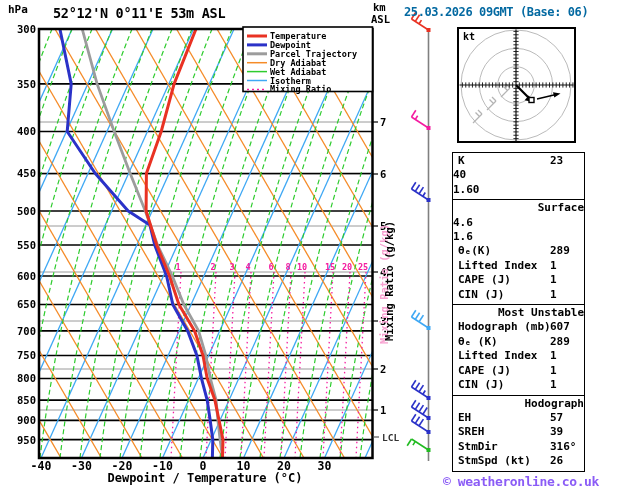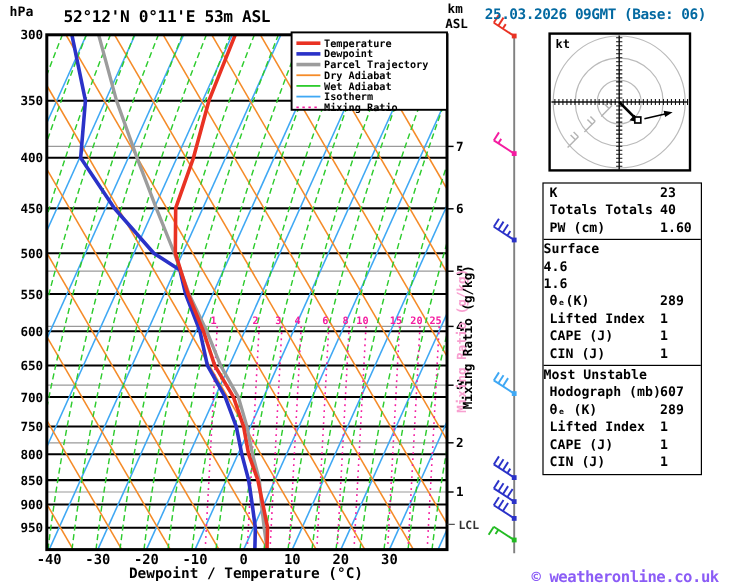--- a/index.html
+++ b/index.html
@@ -7,21 +7,21 @@
          font-family:"DejaVu Sans Mono","DejaVu Sans",monospace;}
   svg{position:absolute;left:0;top:0;}
   #chart{left:0;top:0;}
   #hodo{left:450px;top:20px;}
   .run-title{position:absolute;left:404px;top:5px;width:225px;font-size:12px;font-weight:700;
              color:#0369a1;white-space:nowrap;letter-spacing:-0.4px;}
   .stats{position:absolute;left:452px;top:152px;width:131px;border:1.6px solid #000;
          background:#fff;font-size:11px;font-weight:700;color:#000;}
   .stats .section{border-top:1.6px solid #000;padding:1px 0 2px 0;}
   .stats .section:first-child{border-top:none;}
-  .stats .sec-title{text-align:left;line-height:14.4px;}
+  .stats .sec-title{text-align:right;line-height:14.4px;}
   .stats .row{display:flex;line-height:14.4px;}
   .stats .row .lbl{padding-left:5px;width:92px;white-space:nowrap;}
   .stats .row .val{white-space:nowrap;}
   .copyright{position:absolute;left:443px;top:474px;font-size:13px;font-weight:700;color:#8b5cf6;
              white-space:nowrap;letter-spacing:-0.4px;}
 </style>
 </head>
 <body>
 
 <div class="stage">
@@ -376,25 +376,23 @@
         <polygon points="110.5,73.6 103,72.2 104.3,77.4" fill="#000"></polygon>
       </g>
     </svg>
   <div class="stats" id="stats">
       <div class="section">
         <div class="row">
           <span class="lbl">K</span>
           <span class="val">23</span>
         </div>
         <div class="row">
-          <span class="lbl">Totals Totals</span>
           <span class="val">40</span>
         </div>
         <div class="row">
-          <span class="lbl">PW (cm)</span>
           <span class="val">1.60</span>
         </div>
       </div>
       <div class="section">
         <div class="sec-title">Surface</div>
         <div class="row">
           <span class="val">4.6</span>
         </div>
         <div class="row">
           <span class="val">1.6</span>
@@ -430,17 +428,36 @@
           <span class="lbl">Lifted Index</span>
           <span class="val">1</span>
         </div>
         <div class="row">
           <span class="lbl">CAPE (J)</span>
           <span class="val">1</span>
         </div>
         <div class="row">
           <span class="lbl">CIN (J)</span>
           <span class="val">1</span>
+        </div>
+      </div>
+      <div class="section">
+        <div class="sec-title">Hodograph</div>
+        <div class="row">
+          <span class="lbl">EH</span>
+          <span class="val">57</span>
+        </div>
+        <div class="row">
+          <span class="lbl">SREH</span>
+          <span class="val">39</span>
+        </div>
+        <div class="row">
+          <span class="lbl">StmDir</span>
+          <span class="val">316°</span>
+        </div>
+        <div class="row">
+          <span class="lbl">StmSpd (kt)</span>
+          <span class="val">26</span>
         </div>
       </div>
     </div>
   <div class="copyright">© weatheronline.co.uk</div>
 </div>
 
 </body></html>

